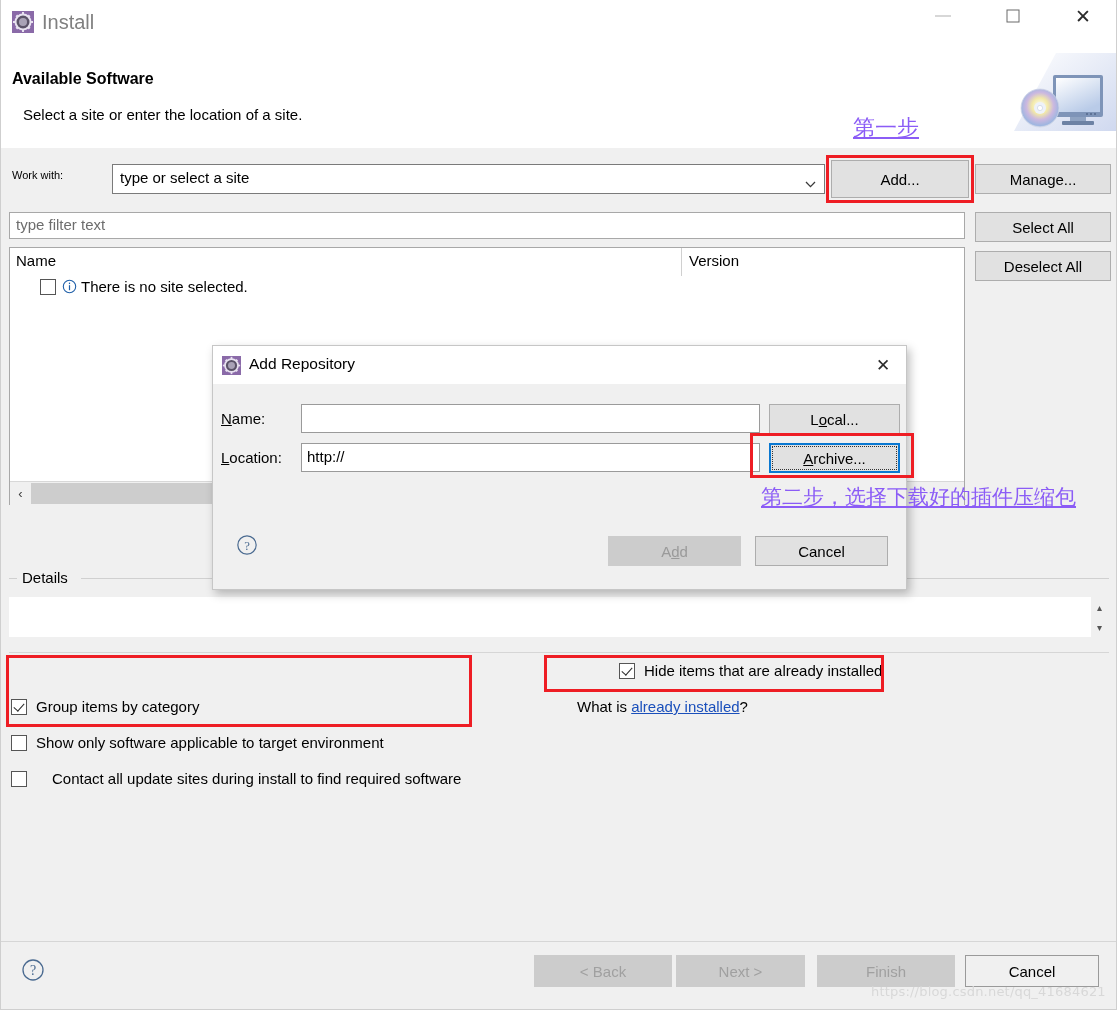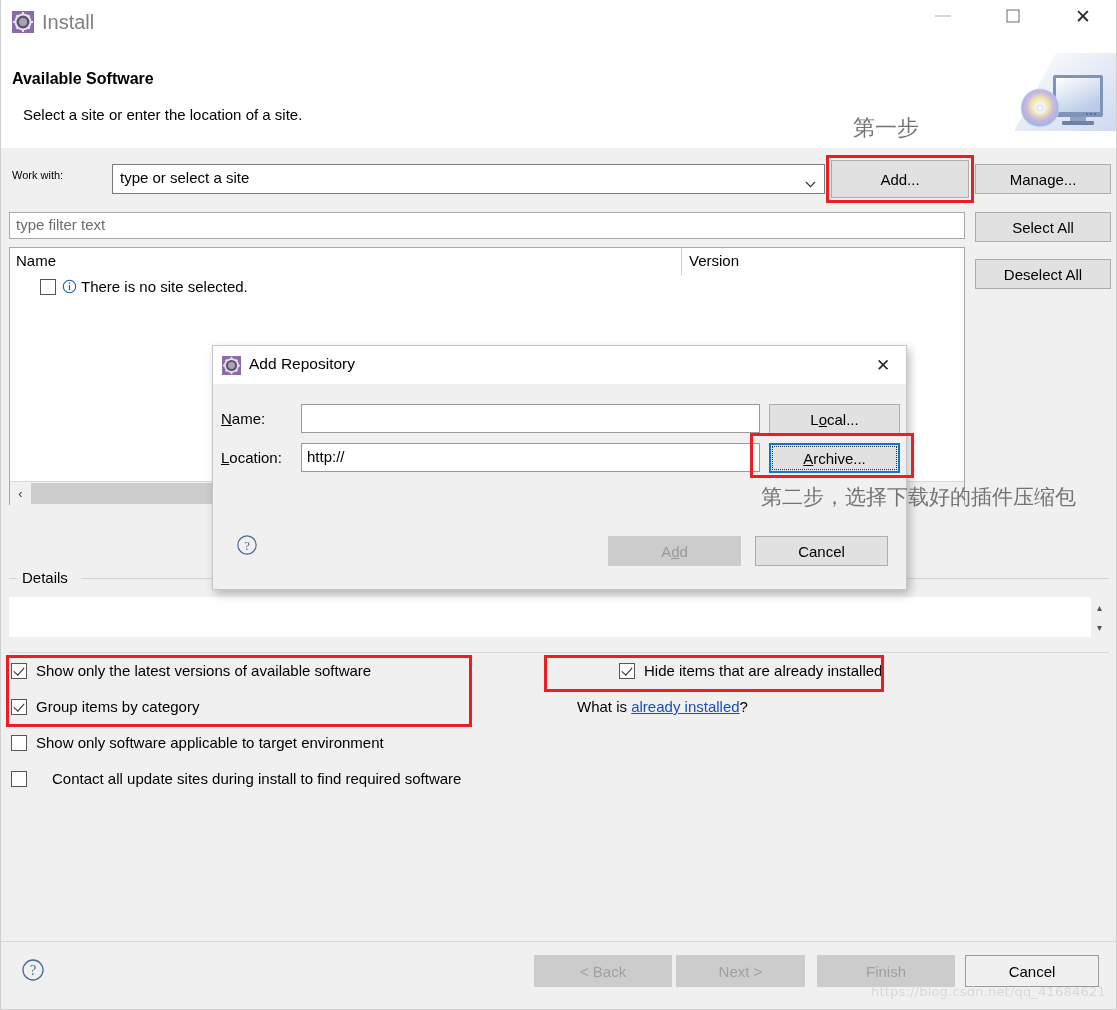--- a/index.html
+++ b/index.html
@@ -158,21 +158,21 @@
     justify-content: center;
   }
   .btn.disabled {
     color: #a0a0a0;
     background: #cccccc;
     border-color: #cccccc;
   }
   .btn-add      { left: 830px; top: 160px; width: 138px; height: 38px; }
   .btn-manage   { left: 974px; top: 164px; width: 136px; height: 30px; }
   .btn-selectall{ left: 974px; top: 212px; width: 136px; height: 30px; }
-  .btn-deselect { left: 974px; top: 251px; width: 136px; height: 30px; margin-top: 8px; }
+  .btn-deselect { left: 974px; top: 251px; width: 136px; height: 30px; }
 
   
   .filter {
     position: absolute;
     left: 8px; top: 212px;
     width: 956px; height: 27px;
     background: #ffffff;
     border: 1px solid #a8a8a8;
     box-sizing: border-box;
   }
@@ -460,23 +460,24 @@
     box-sizing: border-box;
     pointer-events: none;
   }
   .rb-add      { left: 825px; top: 155px; width: 148px; height: 48px; }
   .rb-archive  { left: 749px; top: 433px; width: 164px; height: 45px; }
   .rb-left-opts{ left: 5px;   top: 655px; width: 466px; height: 72px; }
   .rb-hide     { left: 543px; top: 655px; width: 340px; height: 37px; }
 
   .redtext {
     position: absolute;
-    color: #737373;
+    color: #8b5cf6;
     font-family: "DejaVu Serif", serif;
     pointer-events: none;
+    text-decoration: underline;
   }
   .rt-step1 {
     left: 852px; top: 113px;
     font-size: 22px;
   }
   .rt-step2 {
     left: 760px; top: 483px;
     font-size: 21px;
     width: 350px;
     line-height: 1.35;
@@ -607,24 +608,20 @@
     <span class="details-line-r"></span>
     <span class="details-label">Details</span>
   </div>
   <div class="details-box"></div>
   <div class="details-spin">
     <span>▴</span>
     <span>▾</span>
   </div>
   <div class="details-sep"></div>
 
-  <div class="optrow opt-latest">
-    <span class="opt-cb checked"></span>
-    <span class="opt-label">Show only the latest versions of available software</span>
-  </div>
   <div class="optrow opt-group">
     <span class="opt-cb checked"></span>
     <span class="opt-label">Group items by category</span>
   </div>
   <div class="optrow opt-target">
     <span class="opt-cb"></span>
     <span class="opt-label">Show only software applicable to target environment</span>
   </div>
   <div class="optrow opt-contact">
     <span class="opt-cb"></span>

